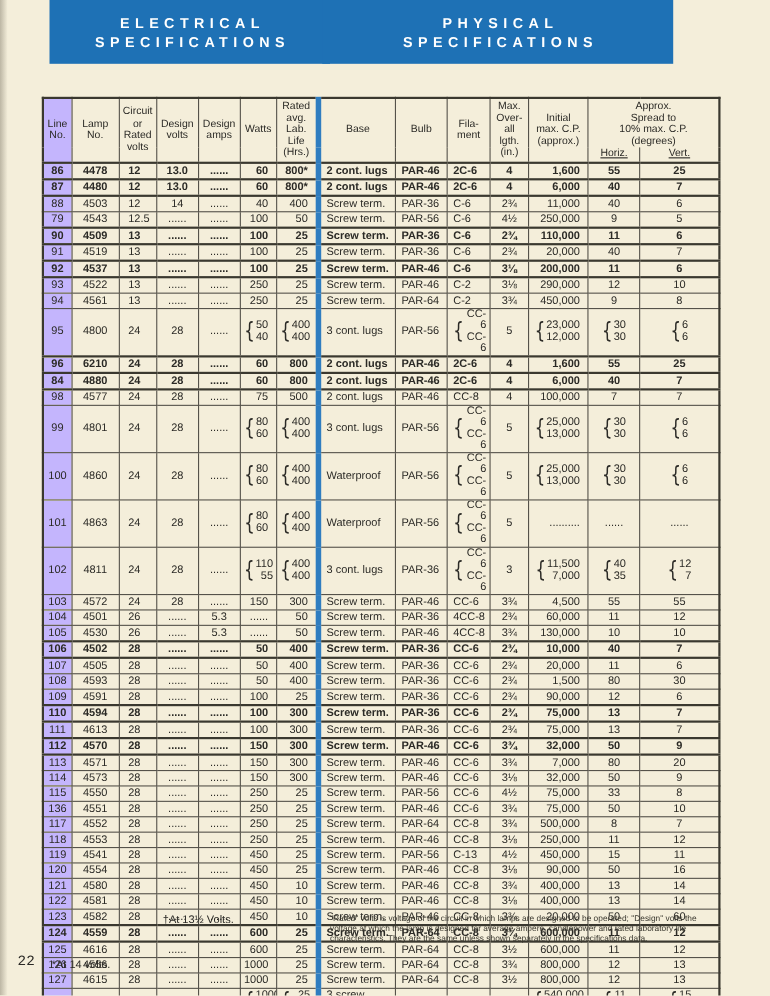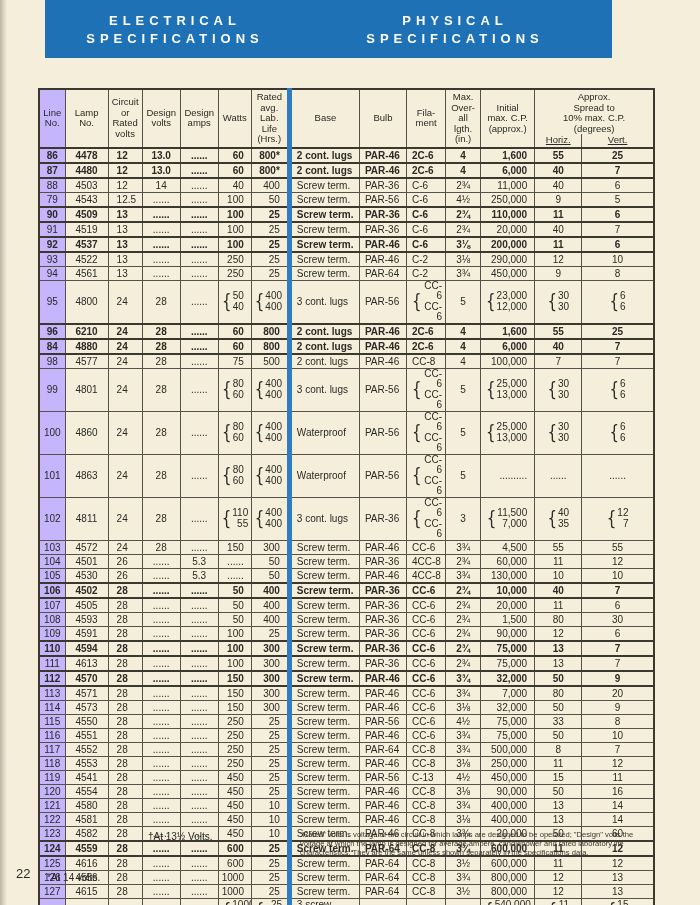--- a/index.html
+++ b/index.html
@@ -55,21 +55,21 @@
   .brace{
     font-family:"DejaVu Sans", sans-serif;font-size:15px;font-weight:normal;
     transform:scaleY(1.35);margin-right:1px;display:inline-block;
   }
   .stack{white-space:pre-line;text-align:right;line-height:10.5px;display:inline-block;}
   .footnote-small{position:absolute;font-size:10px;}
   #footnote-rated{
     position:absolute;left:300px;top:830px;width:348px;
     font-size:7.6px;line-height:9px;color:#3a382f;
   }
-  #page-number{position:absolute;left:16px;top:866px;font-size:13px;}
+  #page-number{position:absolute;left:16px;top:866px;font-size:13px;font-family:Liberation Mono, monospace;}
 </style>
 </head>
 <body>
 
 <div class="banner" id="banner-left">
   <div class="bline">ELECTRICAL</div>
   <div class="bline">SPECIFICATIONS</div>
 </div>
 <div class="banner" id="banner-right">
   <div class="bline">PHYSICAL</div>
@@ -717,21 +717,21 @@
         <td class="al-r">25</td>
         <td class="al-l base-col">Screw term.</td>
         <td class="al-l">PAR-56</td>
         <td class="al-l">CC-6</td>
         <td class="al-c">4½</td>
         <td class="al-r">75,000</td>
         <td class="al-c">33</td>
         <td class="al-c">8</td>
       </tr>
       <tr>
-        <td class="al-c col-line">116</td>
+        <td class="al-c col-line">136</td>
         <td class="al-c">4551</td>
         <td class="al-l pl8">28</td>
         <td class="al-c">......</td>
         <td class="al-c">......</td>
         <td class="al-r">250</td>
         <td class="al-r">25</td>
         <td class="al-l base-col">Screw term.</td>
         <td class="al-l">PAR-46</td>
         <td class="al-l">CC-6</td>
         <td class="al-c">3¾</td>

